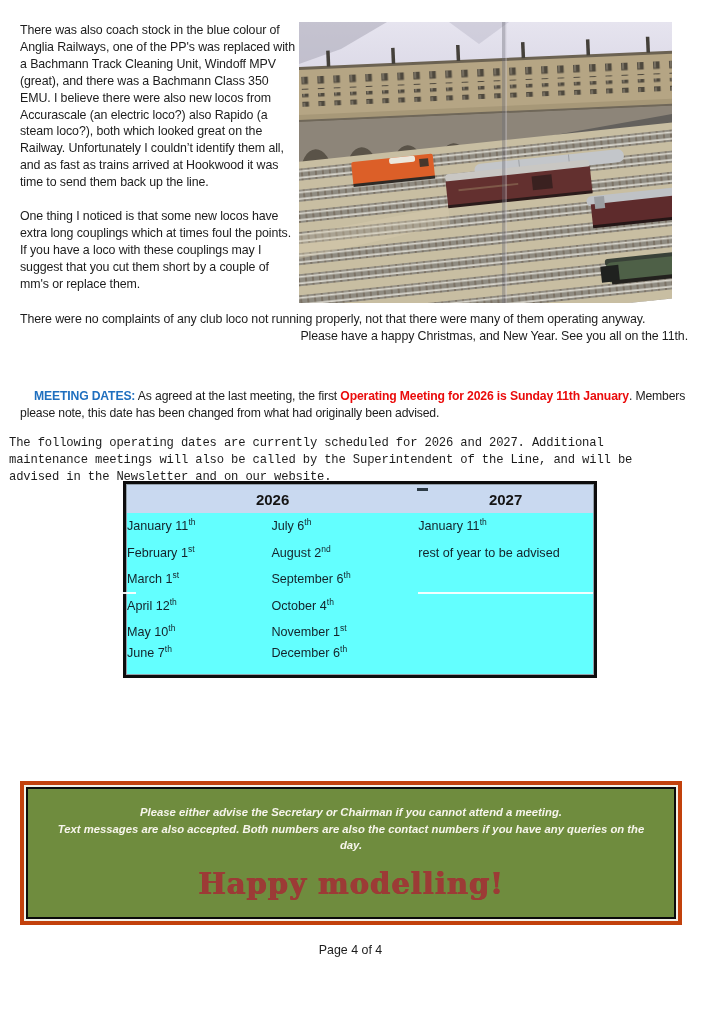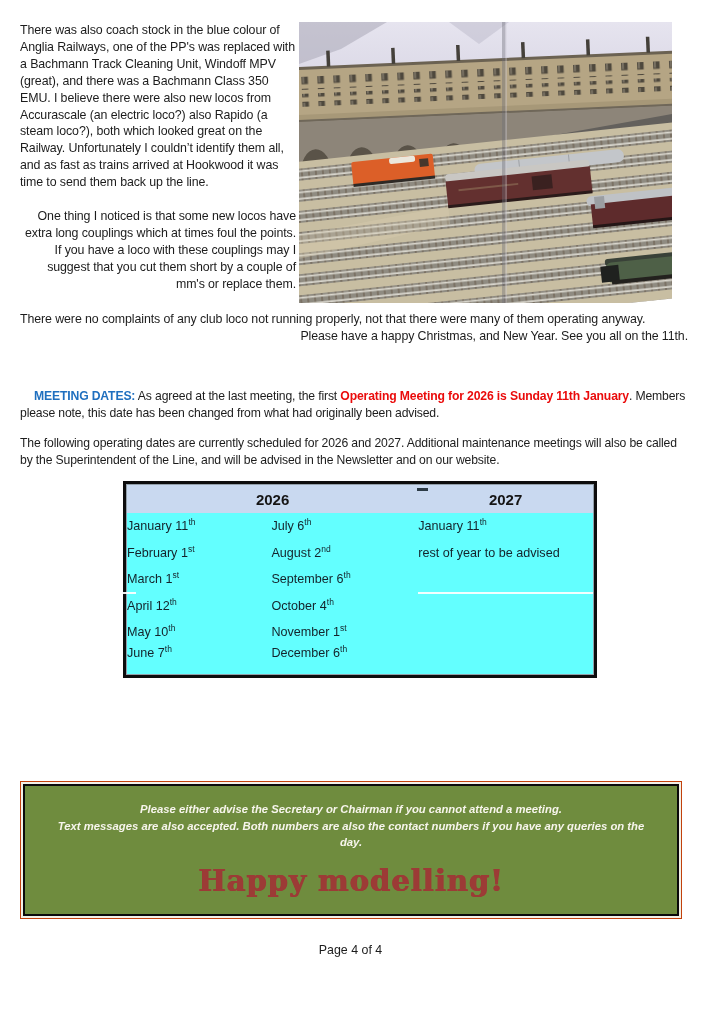--- a/index.html
+++ b/index.html
@@ -19,32 +19,32 @@
     width:701px;height:1015px;
     margin:0 auto;
     background:#ffffff;
     font-family:"Liberation Sans",sans-serif;
     color:var(--body-text);
     overflow:hidden;
   }
   .body-text{font-size:12.4px;line-height:16.9px;letter-spacing:-0.1px;}
 
   .left-col{position:absolute;left:20px;top:22px;width:276px;}
-  .left-col p + p{margin-top:17px;text-align:right;}
+  .left-col p + p{margin-top:17px;}
 
   .photo{position:absolute;left:299px;top:22px;width:373px;height:281px;}
   .photo svg{display:block;width:100%;height:100%;}
 
   .full-line1{position:absolute;left:20px;top:311px;width:668px;}
   .full-line2{position:absolute;left:20px;top:328px;width:668px;text-align:right;}
 
   .meeting-p1{position:absolute;left:20px;top:388px;width:670px;font-size:12.2px;line-height:17px;letter-spacing:-0.15px;}
   .meeting-heading{color:var(--accent-blue);font-weight:bold;margin-left:14px;}
   .meeting-red{color:var(--accent-red);font-weight:bold;}
-  .meeting-p2{position:absolute;left:20px;top:435px;width:670px;font-size:12.2px;line-height:17px;letter-spacing:-0.15px;}
+  .meeting-p2{position:absolute;left:9px;top:435px;width:670px;font-size:12.2px;line-height:17px;letter-spacing:-0.15px;font-family:Liberation Mono, monospace;}
 
   .table-wrap{
     position:absolute;left:123px;top:481px;width:474px;
     border:3px solid #0d0d0d;background:#fef9c3;
   }
   .table-inner{position:relative;border:1px solid #93a0aa;background:var(--table-cell-bg);}
   table.dates{width:100%;border-collapse:collapse;table-layout:fixed;}
   table.dates col.c1{width:31%;}
   table.dates col.c2{width:31.5%;}
   table.dates col.c3{width:37.5%;}
@@ -67,21 +67,21 @@
     position:absolute;left:-4px;top:107px;width:13px;height:2px;
     background:rgba(255,255,255,0.92);pointer-events:none;
   }
   .artifact-dash{
     position:absolute;left:290px;top:3px;width:11px;height:2.5px;
     background:#2c3b46;pointer-events:none;
   }
 
   .notice-outer{
     position:absolute;left:20px;top:781px;width:662px;
-    border:1px solid #c2410c;background:#f2f1e8;padding:2px;
+    border:4px solid #c2410c;background:#f2f1e8;padding:2px;
   }
   .notice-inner{
     border:2px solid #0a0a0a;background:var(--notice-green);
     padding:15px 24px 16px;text-align:center;
   }
   .notice-line{
     color:var(--notice-text);font-size:11.3px;line-height:16.5px;
     font-weight:bold;font-style:italic;letter-spacing:0;
   }
   .notice-headline{

